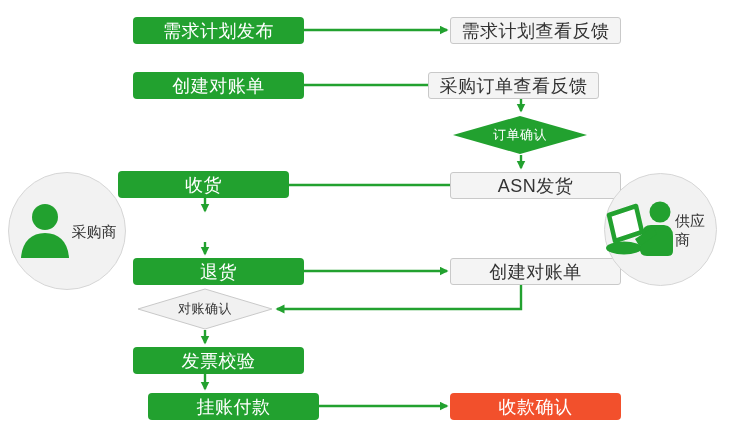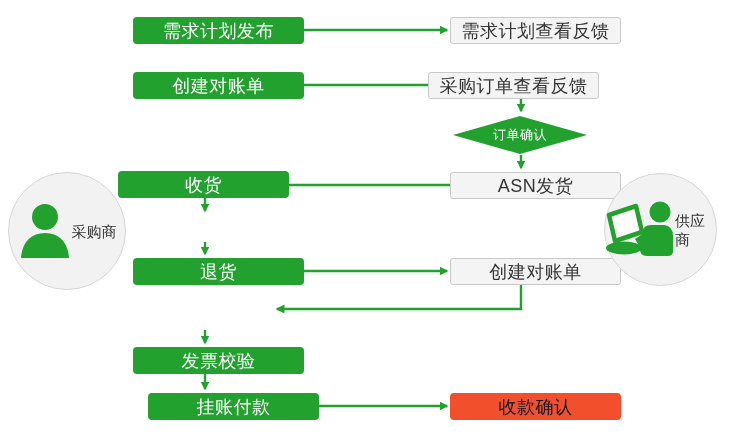--- a/index.html
+++ b/index.html
@@ -18,21 +18,21 @@
   .connectors path{stroke:var(--green);stroke-width:2.4;fill:none;}
   .connectors marker path{fill:var(--green);stroke:none;}
   .node{
     position:absolute;width:171px;height:27px;box-sizing:border-box;
     display:flex;align-items:center;justify-content:center;
     font-size:18px;letter-spacing:.5px;border-radius:4px;
   }
   .node-green{background:var(--green);color:#fff;}
   .node-light{background:var(--light-fill);border:1px solid var(--light-border);
     color:var(--text-dark);border-radius:3px;}
-  .node-red{background:var(--red);color:#0f172a;}
+  .node-red{background:var(--red);color:#ffffff;}
   .diamond{
     position:absolute;display:flex;align-items:center;justify-content:center;
     font-size:13px;letter-spacing:.5px;
   }
   .diamond>svg{position:absolute;left:0;top:0;width:100%;height:100%;}
   .diamond>span{position:relative;z-index:1;}
   .diamond-green{color:#fff;}
   .diamond-green polygon{fill:var(--green);}
   .diamond-light{color:var(--text-dark);}
   .diamond-light polygon{fill:var(--diamond-fill);stroke:var(--diamond-border);stroke-width:1;}
@@ -71,20 +71,26 @@
     <path d="M278 406 H447" marker-end="url(#arw)"></path>
   </svg>
 
   <div class="node node-green" style="left:133px;top:17px">需求计划发布</div>
   <div class="node node-green" style="left:133px;top:72px">创建对账单</div>
   <div class="node node-green" style="left:118px;top:171px">收货</div>
   <div class="node node-green" style="left:133px;top:258px">退货</div>
   <div class="node node-green" style="left:133px;top:347px">发票校验</div>
   <div class="node node-green" style="left:148px;top:393px">挂账付款</div>
 
+  <div class="diamond diamond-light" style="left:137px;top:288px;width:136px;height:42px">
+    <svg viewBox="0 0 136 42" preserveAspectRatio="none">
+      <polygon points="68,1 135,21 68,41 1,21"></polygon>
+    </svg>
+    <span>对账确认</span>
+  </div>
 
   <div class="node node-light" style="left:450px;top:17px">需求计划查看反馈</div>
   <div class="node node-light" style="left:428px;top:72px">采购订单查看反馈</div>
   <div class="node node-light" style="left:450px;top:172px">ASN发货</div>
   <div class="node node-light" style="left:450px;top:258px">创建对账单</div>
   <div class="node node-red" style="left:450px;top:393px">收款确认</div>
 
   <div class="diamond diamond-green" style="left:452px;top:115px;width:136px;height:40px">
     <svg viewBox="0 0 136 40" preserveAspectRatio="none">
       <polygon points="68,1 135,20 68,39 1,20"></polygon>

